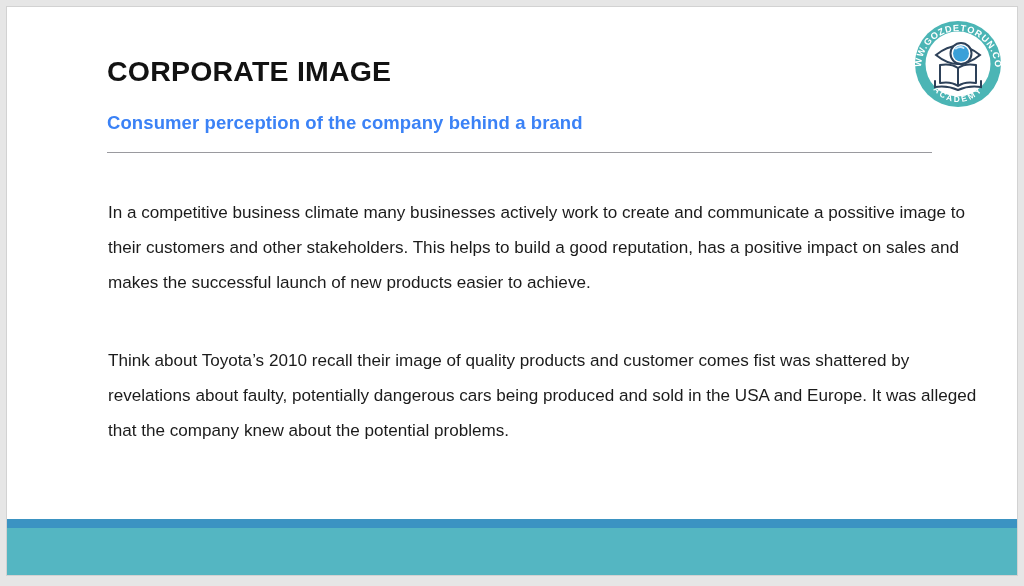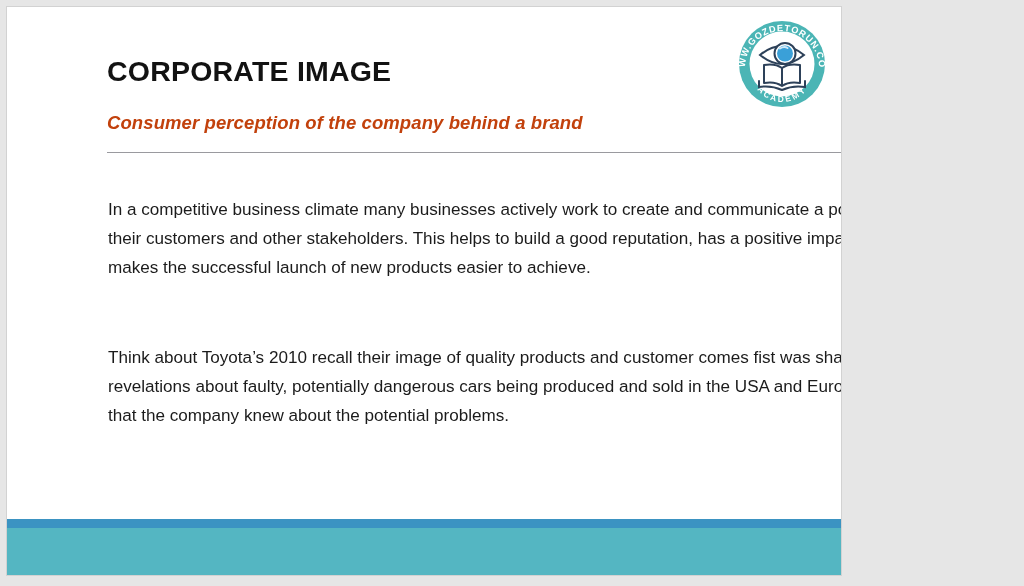--- a/index.html
+++ b/index.html
@@ -12,21 +12,21 @@
     height: 586px;
     background: #e6e6e6;
     font-family: "Liberation Sans", sans-serif;
     overflow: hidden;
   }
 
   .slide-frame {
     position: absolute;
     left: 6px;
     top: 6px;
-    width: 836px;
+    width: 1012px;
     height: 570px;
     background: #ffffff;
     border: 1px solid #d2d2d2;
     box-sizing: border-box;
     overflow: hidden;
   }
 
   .slide-body {
     position: absolute;
     left: 0;
@@ -48,43 +48,42 @@
     margin: 0;
     white-space: nowrap;
   }
 
   .page-subtitle {
     position: absolute;
     left: 100px;
     top: 105px;
     font-size: 18.5px;
     font-weight: bold;
-    color: #c2410c;
+    color: #3b82f6;
     letter-spacing: 0.1px;
     margin: 0;
     white-space: nowrap;
-    font-style: italic;
   }
 
   .title-rule {
     position: absolute;
     left: 100px;
     top: 145px;
     width: 825px;
     height: 1px;
     background: #9a9a9f;
   }
 
   
   .body-text {
     position: absolute;
     left: 101px;
     width: 872px;
     font-size: 17.1px;
-    line-height: 29px;
+    line-height: 35px;
     color: #1b1b1b;
     margin: 0;
     text-align: left;
   }
 
   .para-1 { top: 188px; }
   .para-3 { top: 336px; }
   .para-4 { top: 449px; }
 
   .highlight-text {

